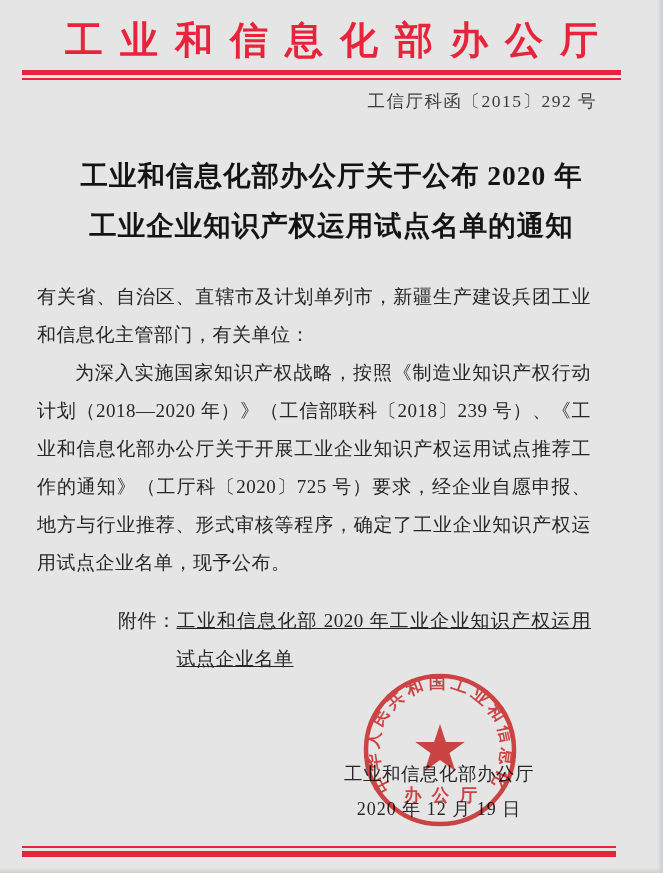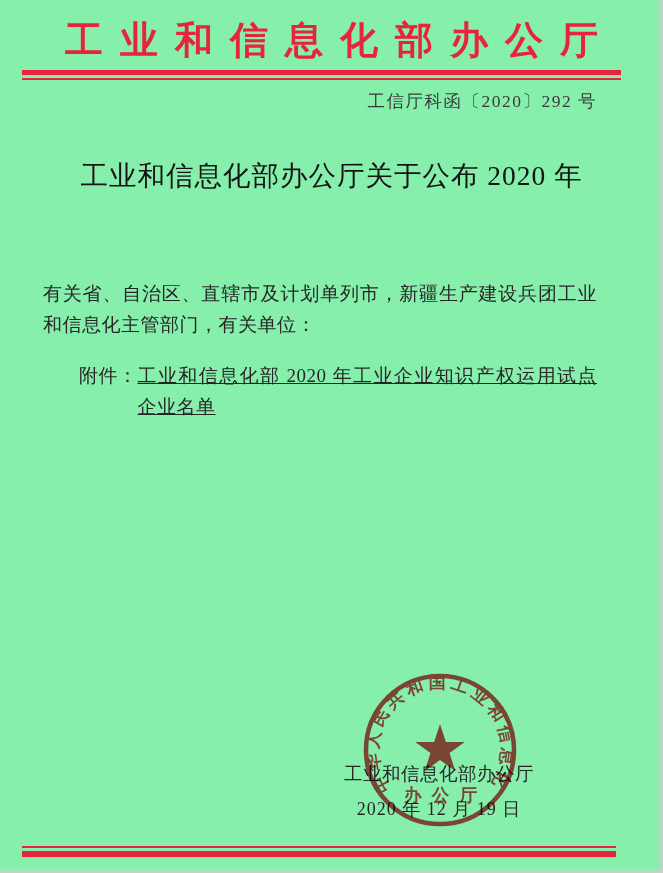--- a/index.html
+++ b/index.html
@@ -3,21 +3,21 @@
 <meta charset="utf-8">
 <style>
   html, body { margin: 0; padding: 0; }
   body {
     width: 663px; height: 873px;
     background: #ffffff;
     position: relative;
     overflow: hidden;
     font-family: "Liberation Serif", "DejaVu Serif", serif;
   }
-  .page { position: absolute; inset: 0; background: #86efac; }
+  .page { position: absolute; inset: 0; background: #e5e5e5; }
 
   
   .scan-edge-right {
     position: absolute; top: 0; right: 0; width: 6px; height: 100%;
     background: linear-gradient(to right, rgba(255,255,255,0), #c9cdd1);
   }
   .scan-edge-bottom {
     position: absolute; bottom: 0; left: 0; width: 100%; height: 5px;
     background: linear-gradient(to bottom, rgba(255,255,255,0), #cfcfca);
   }
@@ -43,35 +43,35 @@
 
   .doc-number {
     position: absolute; top: 89px; right: 66px;
     font-size: 17.5px; color: #3a3a3a; letter-spacing: 1.5px;
     white-space: nowrap;
   }
 
   .doc-title {
     position: absolute; top: 151px; left: 0; width: 100%;
     text-align: center;
-    font-size: 27.5px; font-weight: normal; color: #141414;
+    font-size: 27.5px; font-weight: bold; color: #141414;
     line-height: 50px; letter-spacing: 1px;
   }
 
   .body-text {
-    position: absolute; top: 278px; left: 43px; width: 554px;
-    font-size: 19px; line-height: 31px;
+    position: absolute; top: 278px; left: 37px; width: 554px;
+    font-size: 19px; line-height: 38px;
     color: #262626; letter-spacing: 0.5px;
     text-align: justify;
   }
   .body-text p { margin: 0; }
   .indent { text-indent: 2em; }
 
   .attachment { display: flex; margin: 20px 0 0 36px; }
-  .attachment .att-label { white-space: nowrap; }
+  .attachment .att-label { white-space: nowrap; margin-left: 45px; }
   .attachment .att-text { width: 468px; text-decoration: underline; }
 
   .signature {
     position: absolute; top: 761px; left: 340px; width: 198px;
     text-align: center; color: #262626;
   }
   .sig-issuer { font-size: 18.5px; letter-spacing: 0.5px; white-space: nowrap; }
   .sig-date   { font-size: 18px; margin-top: 11px; letter-spacing: 1px; white-space: nowrap; }
 
   .seal {
@@ -87,28 +87,30 @@
 
 <div class="page">
 
   <div class="masthead">工业和信息化部办公厅</div>
 
   <div class="rule-top">
     <div class="thick"></div>
     <div class="thin"></div>
   </div>
 
-  <div class="doc-number">工信厅科函〔2020〕292 号</div>
+  <div class="doc-number">工信厅科函〔2015〕292 号</div>
 
   <div class="doc-title">
     <span>工业和信息化部办公厅关于公布 2020 年</span><br>
+    <span>工业企业知识产权运用试点名单的通知</span>
   </div>
 
   <div class="body-text">
     <p>有关省、自治区、直辖市及计划单列市，新疆生产建设兵团工业和信息化主管部门，有关单位：</p>
+    <p class="indent">为深入实施国家知识产权战略，按照《制造业知识产权行动计划（2018—2020 年）》（工信部联科〔2018〕239 号）、《工业和信息化部办公厅关于开展工业企业知识产权运用试点推荐工作的通知》（工厅科〔2020〕725 号）要求，经企业自愿申报、地方与行业推荐、形式审核等程序，确定了工业企业知识产权运用试点企业名单，现予公布。</p>
     <div class="attachment">
       <span class="att-label">附件：</span>
       <span class="att-text">工业和信息化部 2020 年工业企业知识产权运用试点企业名单</span>
     </div>
   </div>
 
   <div class="signature">
     <div class="sig-issuer">工业和信息化部办公厅</div>
     <div class="sig-date">2020 年 12 月 19 日</div>
   </div>

